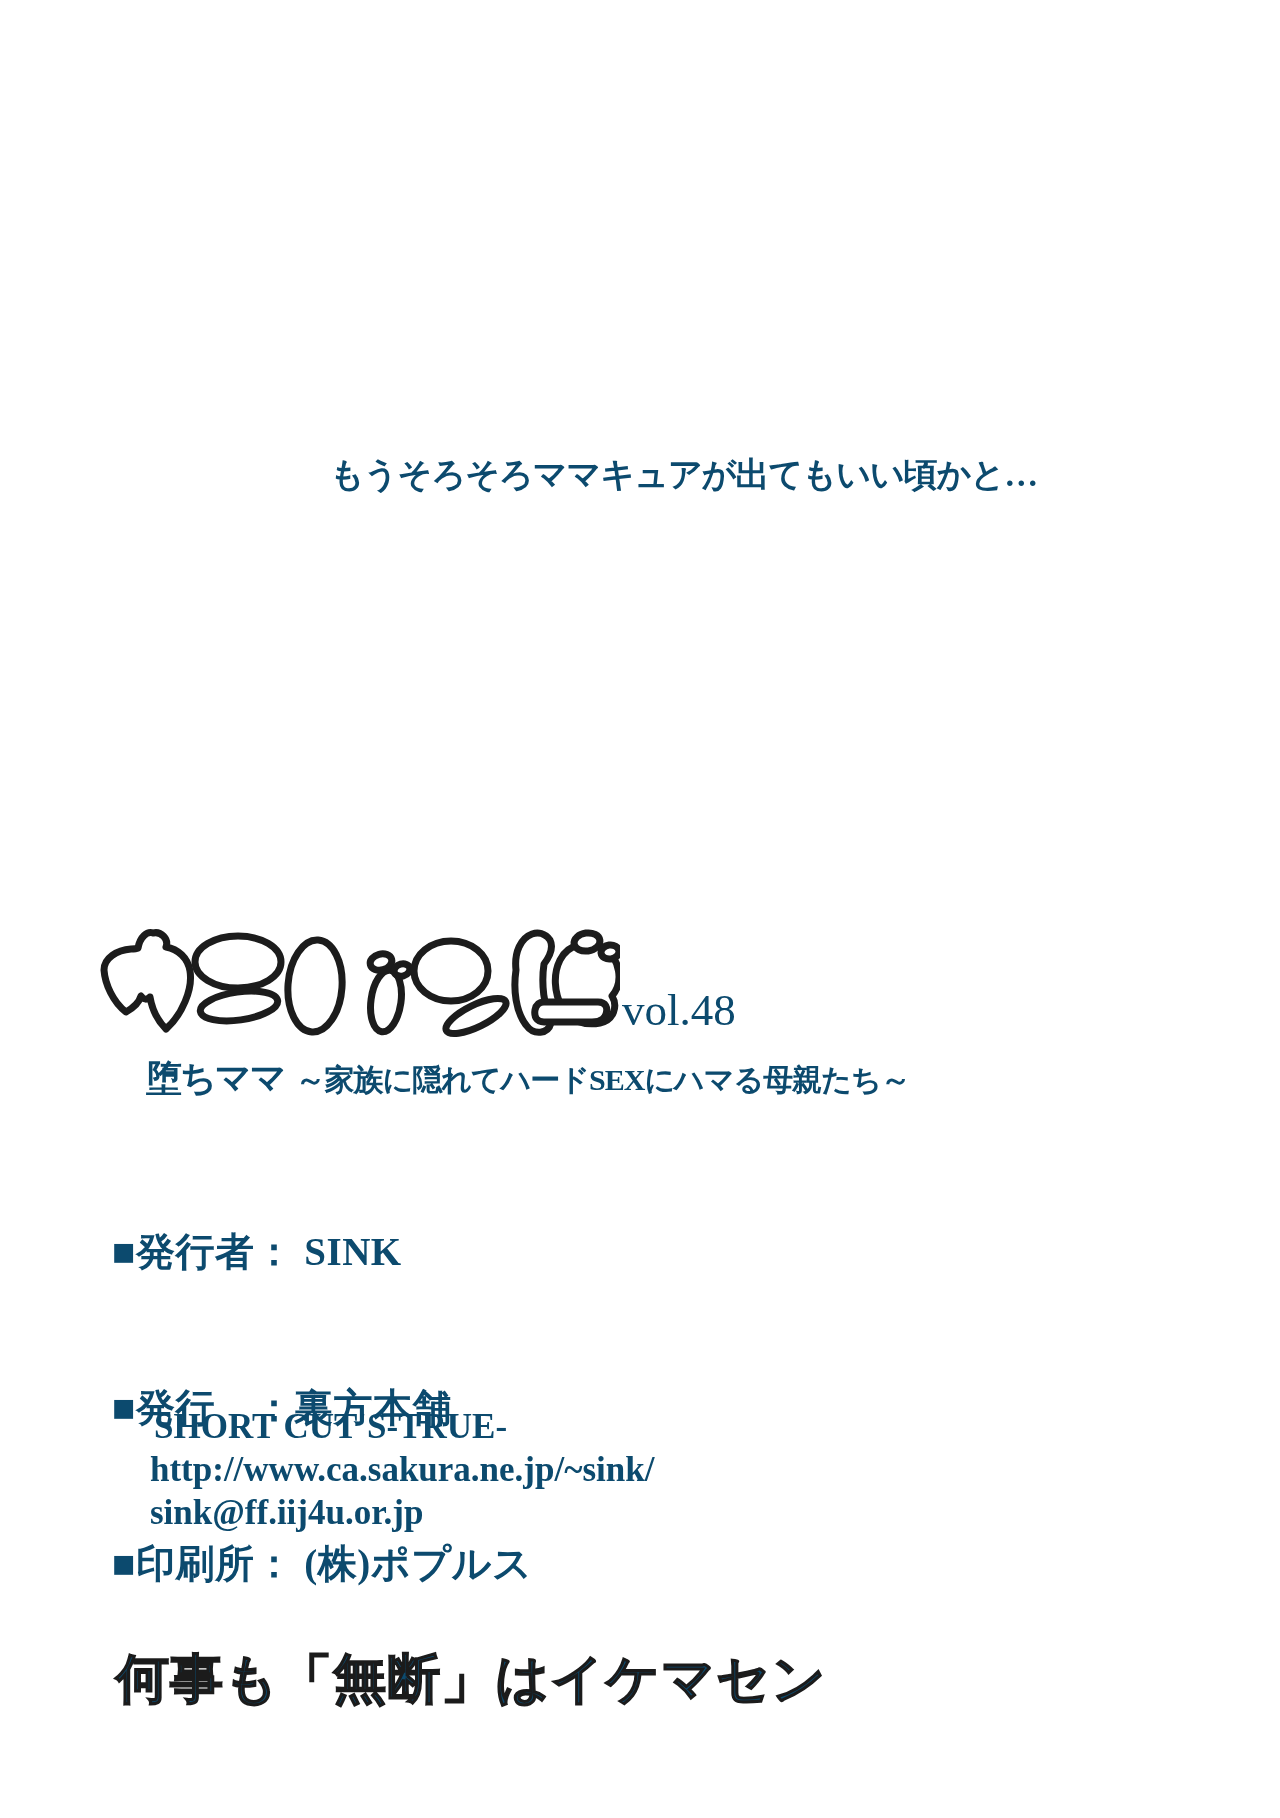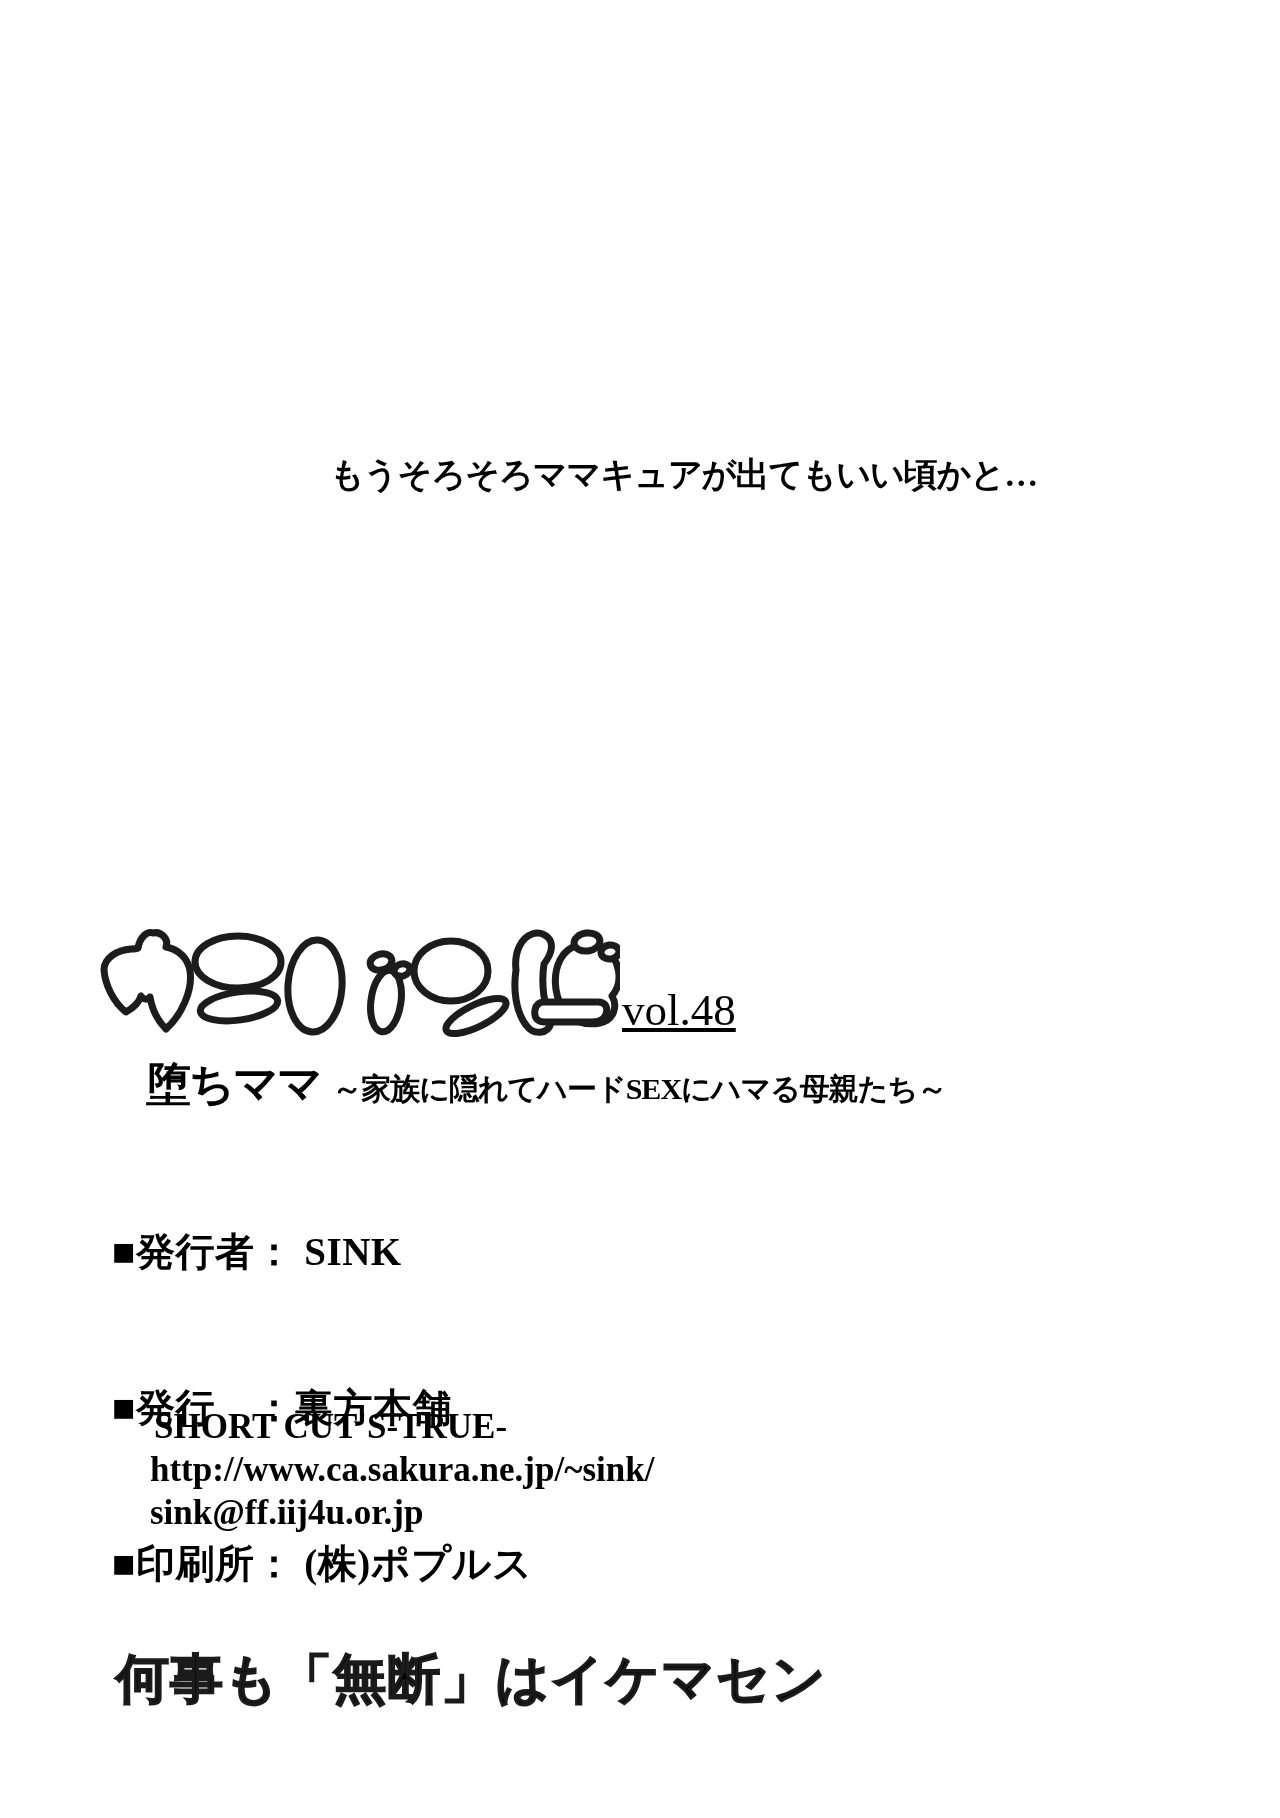--- a/index.html
+++ b/index.html
@@ -1,39 +1,39 @@
 <!DOCTYPE html>
 <html><head>
 <meta charset="utf-8">
 <style>
   html,body{margin:0;padding:0;background:#ffffff;}
   .page{
     position:relative;width:1280px;height:1818px;background:#ffffff;
-    color:#000000;overflow:hidden;
+    color:#0c4a6e;overflow:hidden;
     font-family:"Liberation Serif","DejaVu Serif",serif;
   }
   .tagline{
     position:absolute;left:330px;top:452px;
     font-size:34px;letter-spacing:-1px;white-space:nowrap;font-weight:600;
   }
   .logo-wrap{position:absolute;left:98px;top:926px;width:650px;height:120px;}
   .logo-svg{display:block;}
   .logo-vol{
     position:absolute;left:524px;top:58px;
-    font-size:45px;letter-spacing:0;white-space:nowrap;text-decoration:underline;
+    font-size:45px;letter-spacing:0;white-space:nowrap;
   }
   .sr{
     position:absolute;width:1px;height:1px;overflow:hidden;
     clip:rect(0 0 0 0);white-space:nowrap;
   }
   .subtitle{
     position:absolute;left:146px;top:1054px;
     display:flex;align-items:baseline;white-space:nowrap;
   }
-  .subtitle-main{font-size:45px;font-weight:bold;letter-spacing:-2px;}
+  .subtitle-main{font-size:36px;font-weight:bold;letter-spacing:-2px;}
   .subtitle-sub{font-size:30px;font-weight:bold;letter-spacing:-1px;margin-left:11px;}
   .colophon{
     position:absolute;left:112px;top:1122px;
     font-size:39px;font-weight:bold;line-height:52px;
     letter-spacing:0.5px;white-space:pre;
   }
   .colophon .row{height:52px;}
   .contact{
     position:absolute;left:150px;top:1394px;
     font-size:35px;line-height:43px;font-weight:600;white-space:nowrap;

